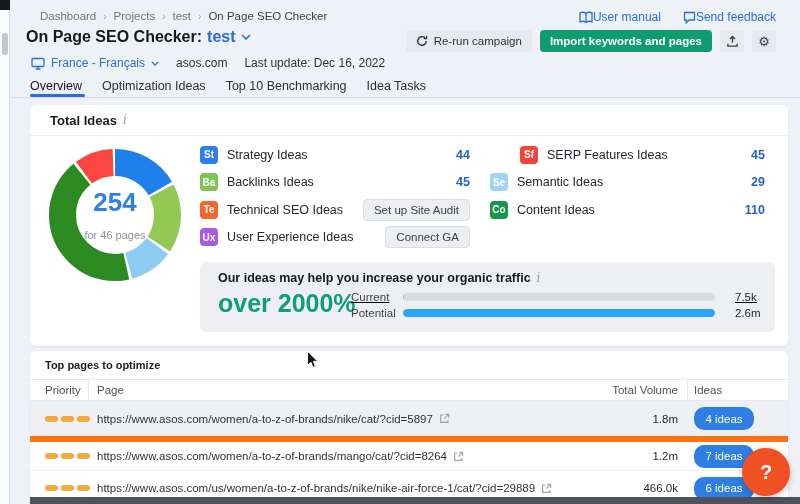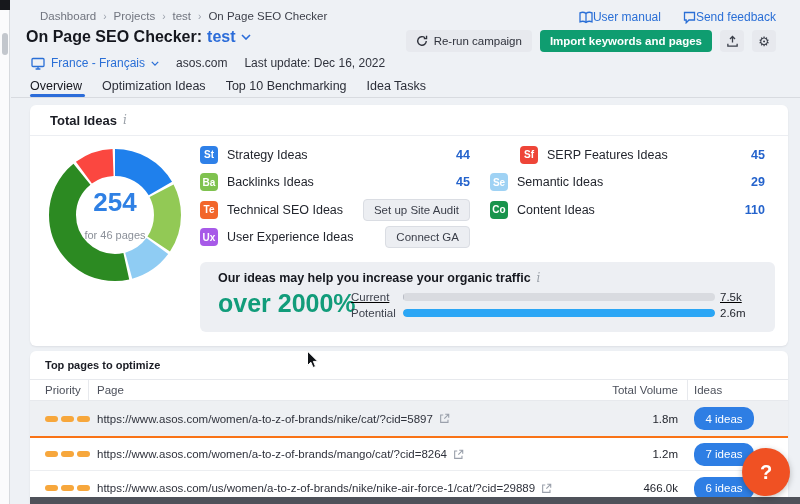--- a/index.html
+++ b/index.html
@@ -63,35 +63,35 @@
 
   
   .traffic { position:absolute; left:170px; top:157px; width:575px; height:70px; background:#edeff3; border-radius:6px; }
   .traffic-title { position:absolute; left:18px; top:9px; display:flex; align-items:center; gap:6px;
                    font-size:12.5px; font-weight:700; color:#16181f; }
   .traffic-big { position:absolute; left:18px; top:27px; font-size:25px; font-weight:700; color:#119c7a; }
   .t-row { position:absolute; left:151px; width:412px; display:flex; align-items:center; }
   .t-label { width:52px; font-size:11.5px; color:#3f434e; }
   .t-track { width:312px; height:8px; border-radius:4px; background:#d9dbe0; overflow:hidden; }
   .t-fill { height:100%; border-radius:4px; }
-  .t-value { margin-left:5px; font-size:11.5px; color:#23262e; }
+  .t-value { margin-left:20px; font-size:11.5px; color:#23262e; }
 
   
   .tbl-title { position:absolute; left:15px; top:8px; font-size:11px; font-weight:700; color:#1a1c24; }
   .thead { position:absolute; left:0; top:28px; width:758px; height:22px; border-top:1px solid #e7e9ed; border-bottom:1px solid #e7e9ed;
            font-size:11.5px; color:#4c505b; }
   .thead .c-priority { position:absolute; left:15px; top:4px; }
   .thead .c-page { position:absolute; left:67px; top:4px; }
   .thead .c-volume { position:absolute; right:110px; top:4px; }
   .thead .c-ideas { position:absolute; left:664px; top:4px; }
   .vsep1 { position:absolute; left:58px; top:0; width:1px; height:22px; background:#e7e9ed; }
   .vsep2 { position:absolute; left:657px; top:0; width:1px; height:22px; background:#e7e9ed; }
   .trow { position:absolute; left:0; width:758px; display:flex; align-items:center; }
   .trow.r0 { top:50px; height:35px; background:#eef0f3; }
-  .trow.r1 { top:85px; height:34px; background:#fff; border-top:2px solid #f97316; }
+  .trow.r1 { top:85px; height:34px; background:#fff; border-top:6px solid #f97316; }
   .trow.r2 { top:119px; height:35px; background:#fff; border-top:1px solid #eceef1; }
   .prio { position:absolute; left:15px; display:flex; gap:3px; }
   .prio i { width:13px; height:6px; border-radius:3px; background:#f7a73c; }
   .url { position:absolute; left:67px; font-size:11.5px; color:#2f323c; display:flex; align-items:center; gap:6px; }
   .vol { position:absolute; right:110px; font-size:11.5px; color:#23262e; }
   .ideas-btn { position:absolute; left:664px; width:60px; height:23px; background:#2e7ee4; border-radius:10px;
                color:#fff; font-size:11.5px; display:flex; align-items:center; justify-content:center; }
 
   .bottom-bar { position:absolute; left:30px; right:0; top:497px; height:7px; background:#4f525a; z-index:5; }
   .help-fab { position:absolute; left:742px; top:448px; width:48px; height:48px; border-radius:50%; background:#f05123;

